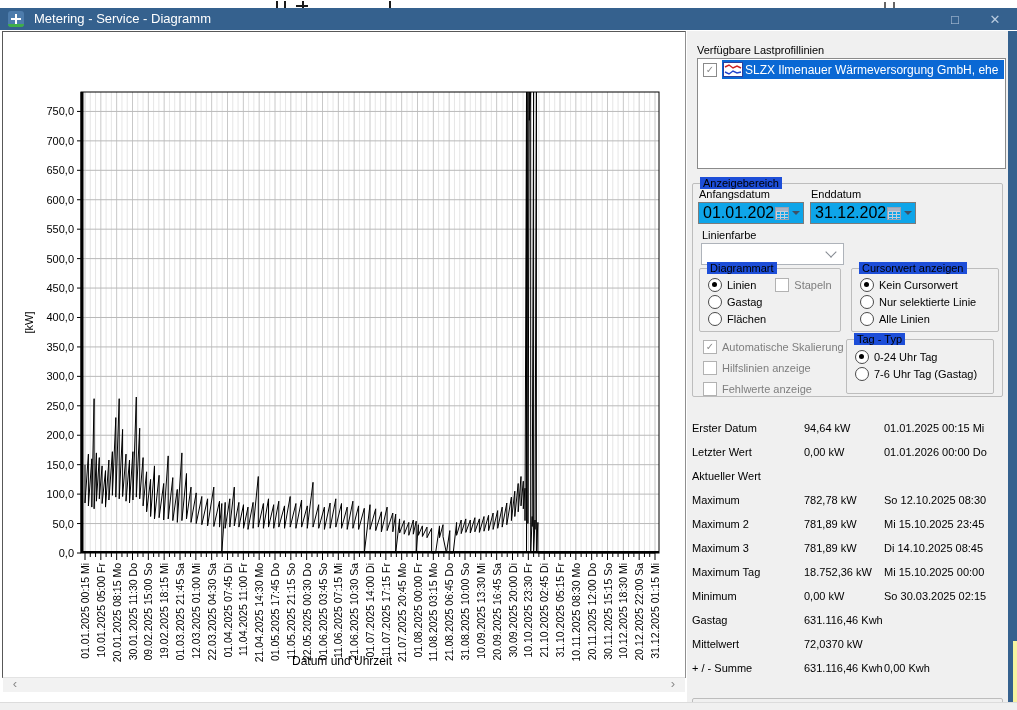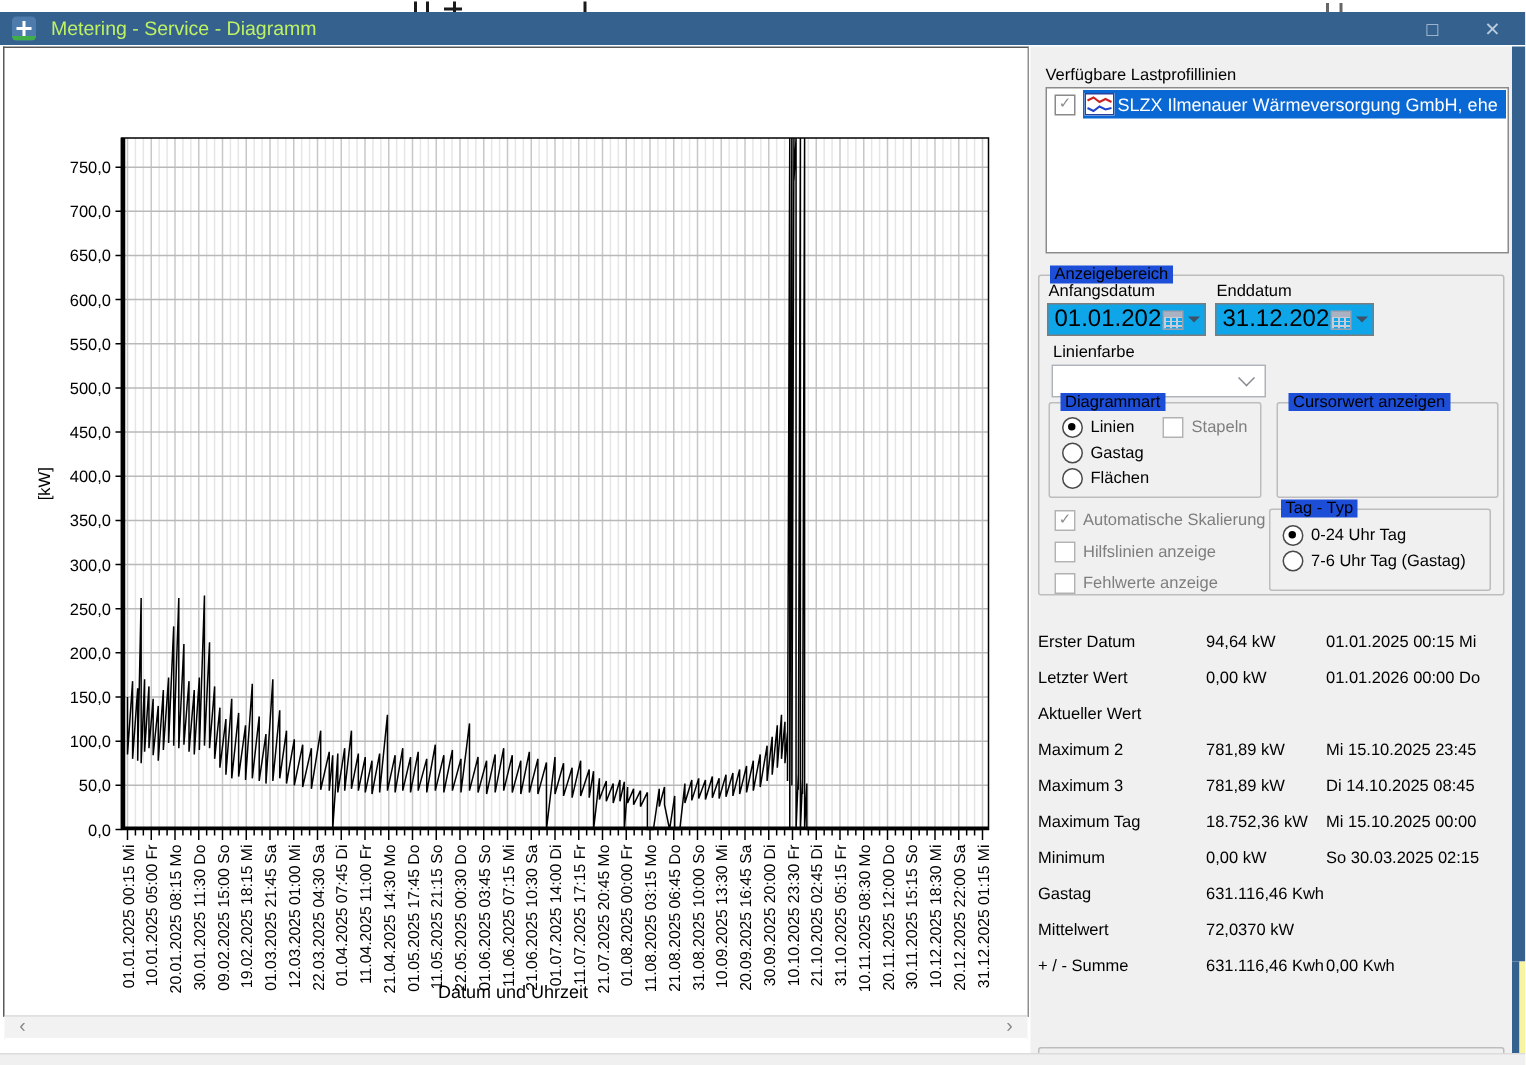--- a/index.html
+++ b/index.html
@@ -8,21 +8,21 @@
   .abs{position:absolute;}
   
   .top-strip{left:0;top:0;width:1017px;height:8px;background:#fff;}
   .frag{position:absolute;background:#1a1a1a;}
   
   .titlebar{left:0;top:8px;width:1017px;height:22px;background:#35618E;display:flex;align-items:center;}
   .app-icon{position:absolute;left:8px;top:3px;width:16px;height:16px;background:#4d7cac;border-radius:3px;overflow:hidden;}
   .app-icon .ph{position:absolute;left:3px;top:7px;width:10px;height:2px;background:#fff;}
   .app-icon .pv{position:absolute;left:7px;top:3px;width:2px;height:10px;background:#fff;}
   .app-icon .grn{position:absolute;left:0;bottom:0;width:16px;height:3px;background:#3fae49;}
-  .title-text{position:absolute;left:34px;top:3px;font-size:13px;color:#bef264;}
+  .title-text{position:absolute;left:34px;top:3px;font-size:13px;color:#ffffff;}
   .cap-btn{position:absolute;top:0;width:34px;height:22px;display:flex;align-items:center;justify-content:center;
            color:#B9CBDF;font-size:13px;cursor:default;}
   
   .chart-panel{left:2px;top:31px;width:682px;height:645px;background:#fff;
                border:1px solid #585858;border-right-color:#8f8f8f;border-bottom-color:#8f8f8f;}
   svg text{font-family:"Liberation Sans",sans-serif;fill:#000;}
   
   .hscroll{left:3px;top:677px;width:682px;height:14px;background:#f2f2f2;border-top:1px solid #e3e3e3;border-bottom:1px solid #e0e0e0;}
   .hs-arrow{position:absolute;top:0;width:16px;height:13px;color:#8a8a8a;font-size:13px;line-height:12px;text-align:center;}
   .panel-foot{left:3px;top:692px;width:682px;height:10px;background:#fff;}
@@ -459,20 +459,34 @@
           </div>
           <div class="ctl-row">
             <span class="radio"></span>
             <span>Flächen</span>
           </div>
         </div>
     </div>
 
     <div class="groupbox" style="left:164px;top:237px;width:146px;height:62px">
       <span class="legend">Cursorwert anzeigen</span>
+      <div id="cursorwert-opts" style="padding-top:7px">
+          <div class="ctl-row">
+            <span class="radio sel"></span>
+            <span>Kein Cursorwert</span>
+          </div>
+          <div class="ctl-row">
+            <span class="radio"></span>
+            <span>Nur selektierte Linie</span>
+          </div>
+          <div class="ctl-row">
+            <span class="radio"></span>
+            <span>Alle Linien</span>
+          </div>
+        </div>
     </div>
 
     <div class="rp" style="left:8px;top:305px;width:150px" id="anzeige-checks">
         <div class="ctl-row" style="height: 21px;">
           <span class="cb dis">✓</span>
           <span class="gray">Automatische Skalierung</span>
         </div>
         <div class="ctl-row" style="height: 21px;">
           <span class="cb dis"></span>
           <span class="gray">Hilfslinien anzeige</span>
@@ -507,20 +521,25 @@
           <span class="">Letzter Wert</span>
           <span class="v">0,00 kW</span>
           <span class="d">01.01.2026 00:00 Do</span>
         </div>
         <div class="stat-row">
           <span class="">Aktueller Wert</span>
           <span class="v"></span>
           <span class="d"></span>
         </div>
         <div class="stat-row">
+          <span class="">Maximum</span>
+          <span class="v">782,78 kW</span>
+          <span class="d">So 12.10.2025 08:30</span>
+        </div>
+        <div class="stat-row">
           <span class="">Maximum 2</span>
           <span class="v">781,89 kW</span>
           <span class="d">Mi 15.10.2025 23:45</span>
         </div>
         <div class="stat-row">
           <span class="">Maximum 3</span>
           <span class="v">781,89 kW</span>
           <span class="d">Di 14.10.2025 08:45</span>
         </div>
         <div class="stat-row">

